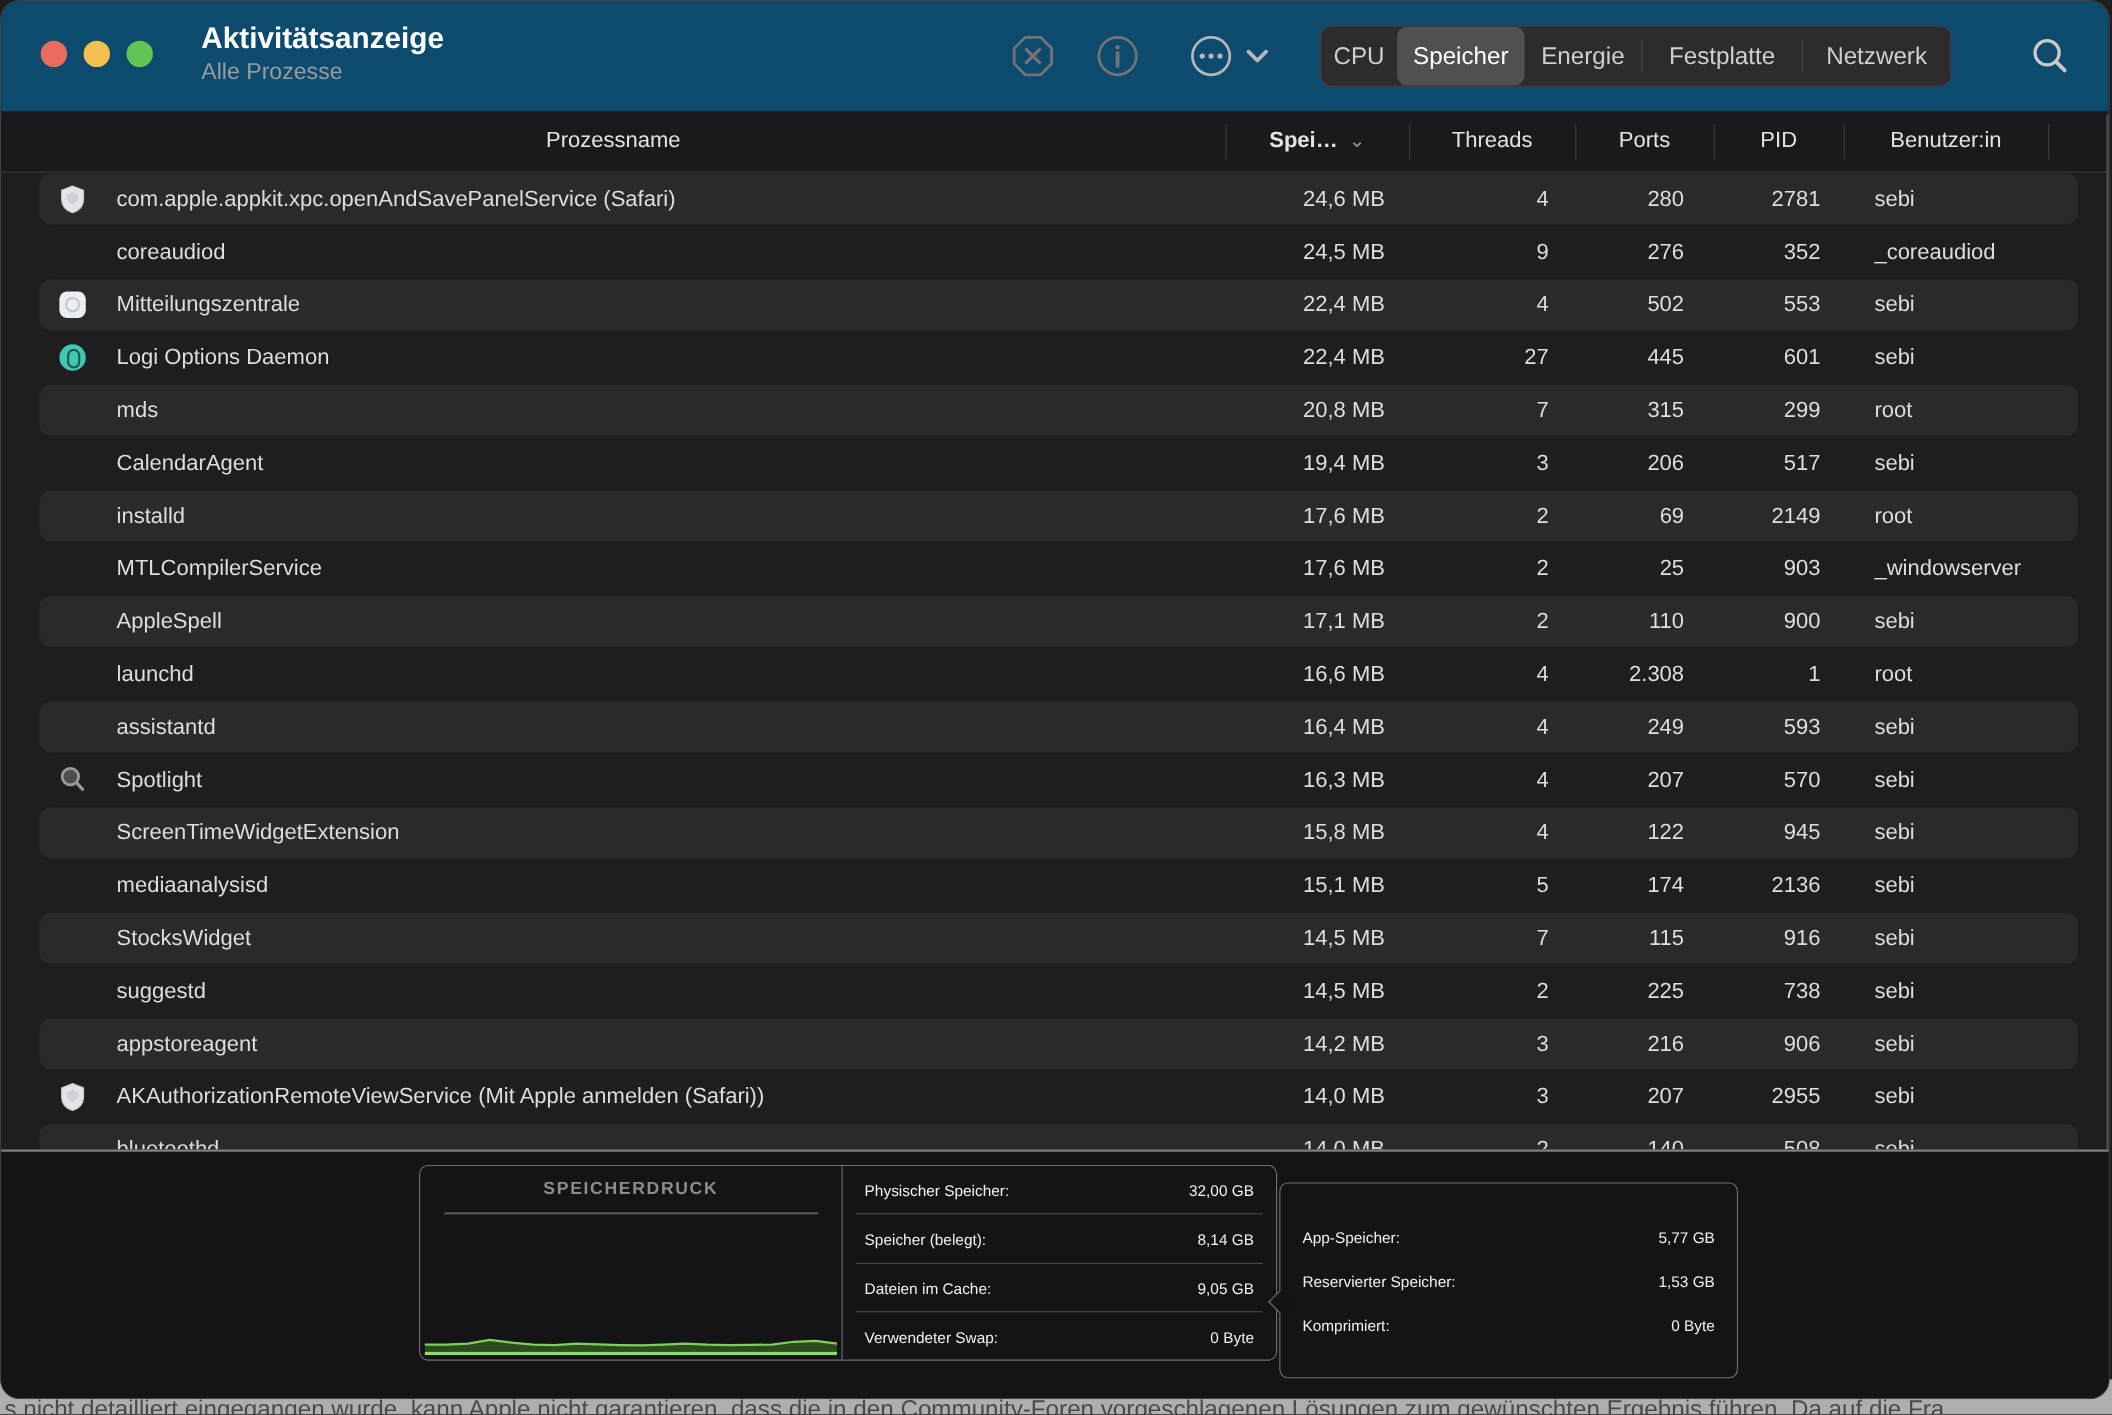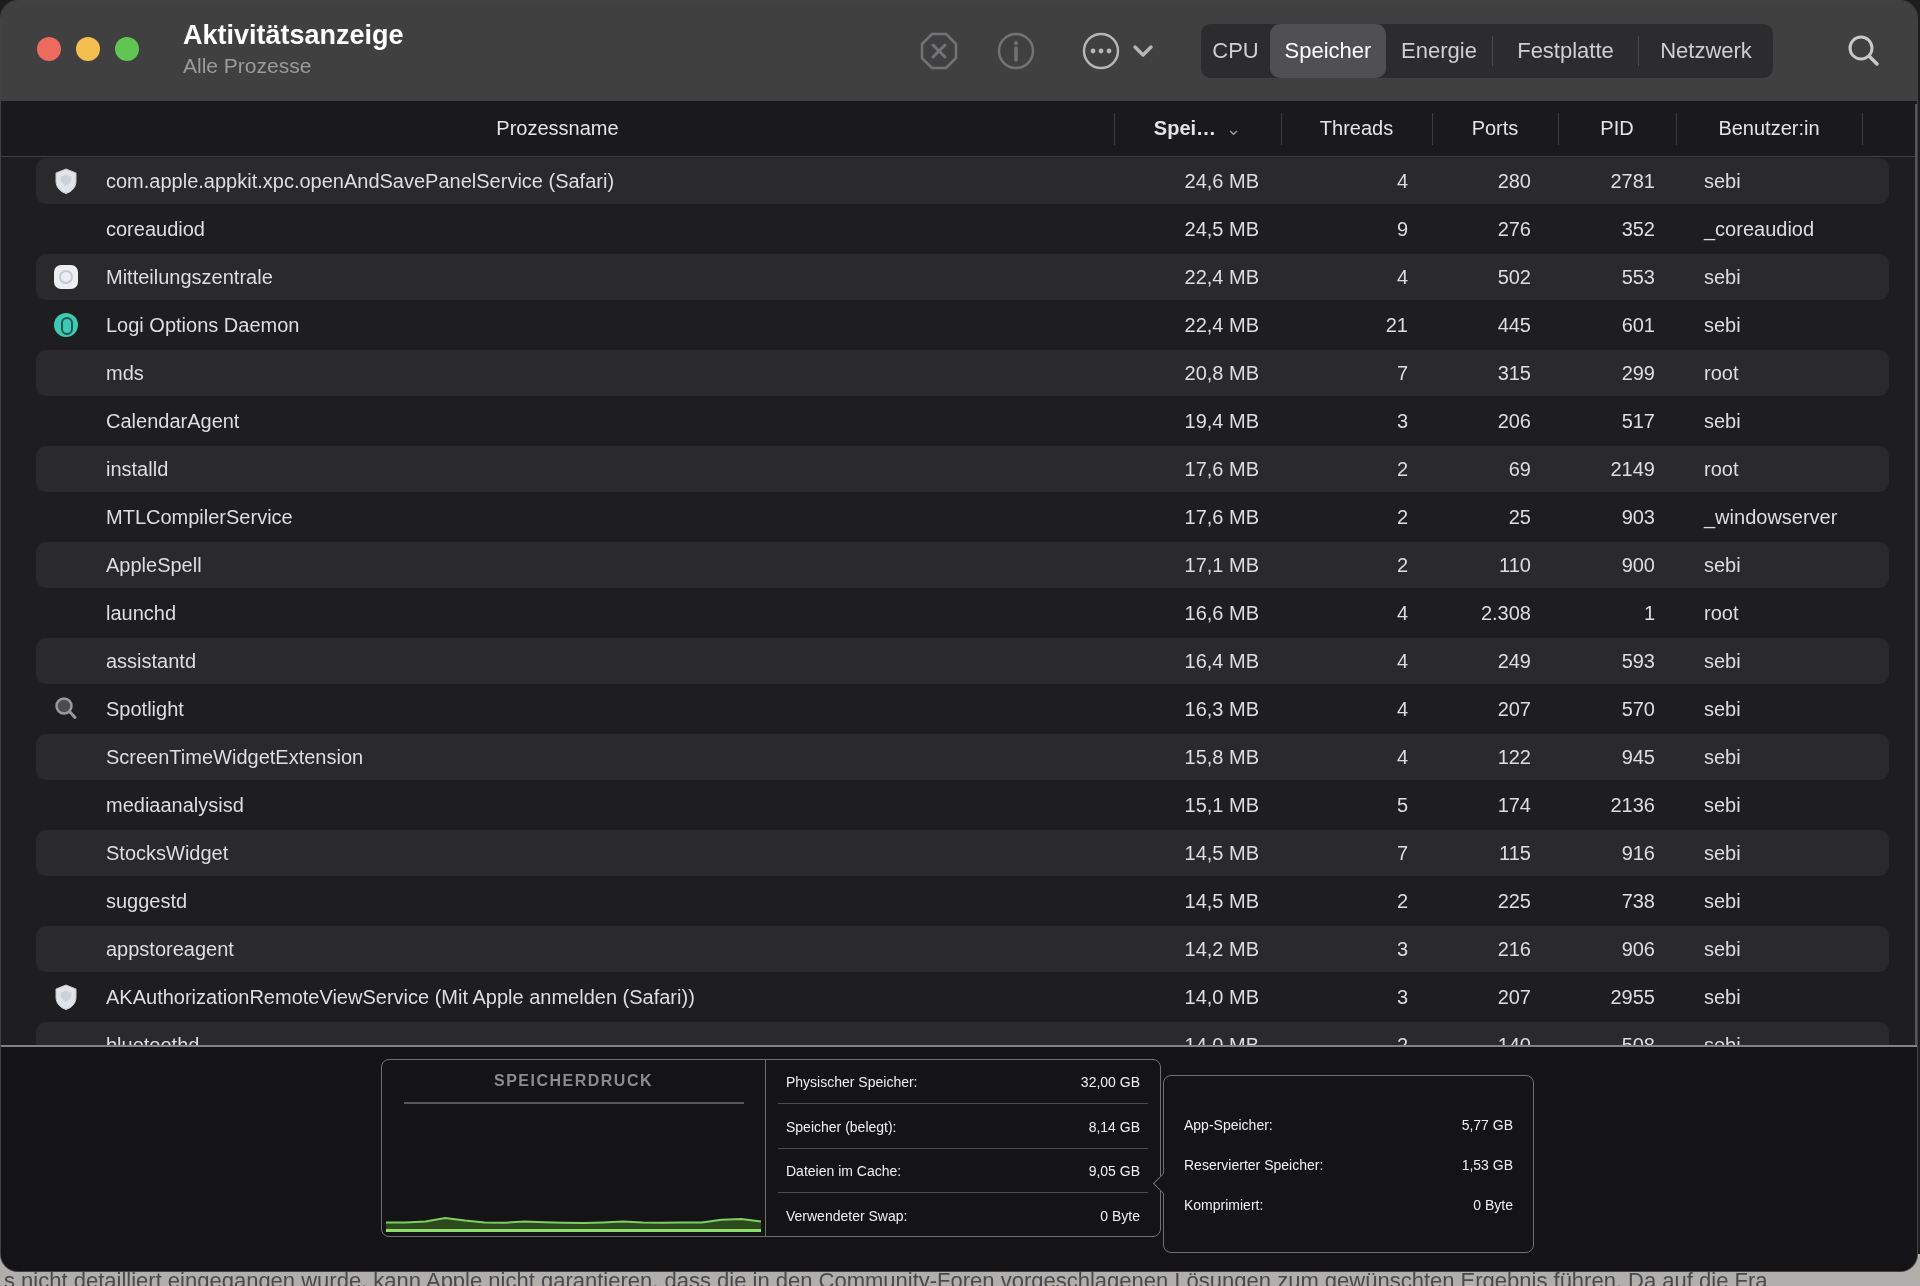--- a/index.html
+++ b/index.html
@@ -21,21 +21,21 @@
   
   .window{
     position:absolute;left:0;top:0;width:1918px;height:1272px;
     background:#1e1e20;border-radius:18px;overflow:hidden;z-index:1;
     border:1px solid rgba(255,255,255,0.16);
     box-sizing:border-box;
   }
   
   .toolbar{
     position:absolute;left:0;top:0;right:0;height:100px;
-    background:#404040;border-bottom:4px solid #4d7c0f;
+    background:#0c4a6e;border-bottom:4px solid #4d7c0f;
   }
   .traffic{position:absolute;top:36px;left:36px;display:flex;gap:15px;}
   .light{width:24px;height:24px;border-radius:50%;}
   .title-block{position:absolute;left:182px;top:18px;}
   .win-title{font-size:27px;font-weight:700;color:#ffffff;line-height:32px;}
   .win-subtitle{font-size:21px;color:#9b9b9f;line-height:26px;margin-top:2px;}
   .tb-icon{position:absolute;top:28px;width:44px;height:44px;}
   .tb-icon svg{display:block;}
   .seg-control{
     position:absolute;left:1199px;top:22px;height:56px;display:flex;
@@ -101,21 +101,21 @@
   .pressure-rule{position:absolute;left:22px;top:42px;width:340px;height:2px;background:#57575a;}
   .pressure-graph{position:absolute;left:4px;bottom:4px;width:375px;height:26px;}
   .stats{position:absolute;left:384px;top:0;right:0;bottom:0;}
   .stat-row{
     position:absolute;left:0;right:0;height:44px;
     display:flex;align-items:center;justify-content:space-between;
     padding:0 20px;box-sizing:border-box;
   }
   .stat-row .sep{position:absolute;left:12px;right:12px;bottom:0;height:1px;background:#4c4c4f;}
   .stat-label,.stat-value{font-size:14px;color:#f0f0f2;}
-  .box-right{left:1162px;top:28px;width:371px;height:178px;}
+  .box-right{left:1162px;top:28px;width:417px;height:178px;}
   .box-right .notch{
     position:absolute;left:-8px;top:100px;width:14px;height:14px;
     background:#141416;border-left:1px solid #707074;border-bottom:1px solid #707074;
     transform:rotate(45deg);
   }
   .box-right .stat-row{height:40px;}
   .box-right .rows-wrap{position:absolute;left:0;right:0;top:29px;}
   
   .ic-shield{position:absolute;inset:0;}
   .ic-notif{position:absolute;inset:1px;background:#eceef2;border-radius:7px;}
@@ -251,21 +251,21 @@
       </div>
       <div class="row">
         <div class="cells">
           <div class="cell name">
             <span class="icon-slot">
               <div class="ic-logi"></div>
             </span>
             <span class="name-text">Logi Options Daemon</span>
           </div>
           <div class="cell num mem">22,4 MB</div>
-          <div class="cell num threads">21</div>
+          <div class="cell num threads">27</div>
           <div class="cell num ports">445</div>
           <div class="cell num pid">601</div>
           <div class="cell user">sebi</div>
         </div>
       </div>
       <div class="row">
         <div class="stripe"></div>
         <div class="cells">
           <div class="cell name">
             <span class="icon-slot"></span>

